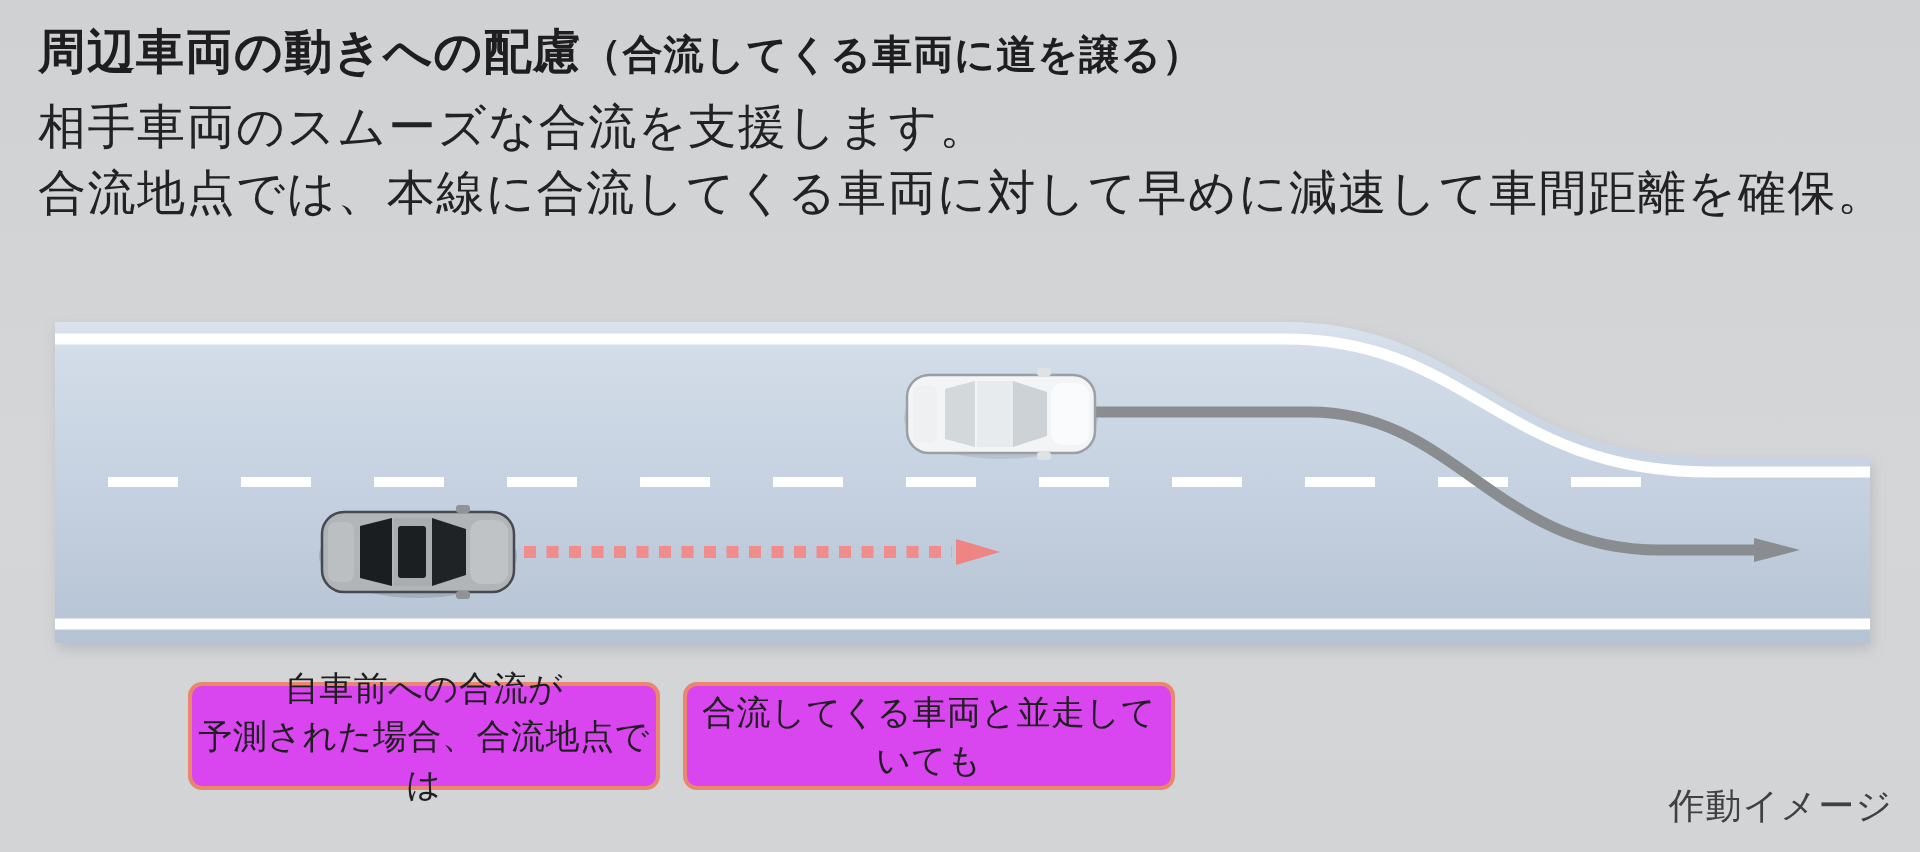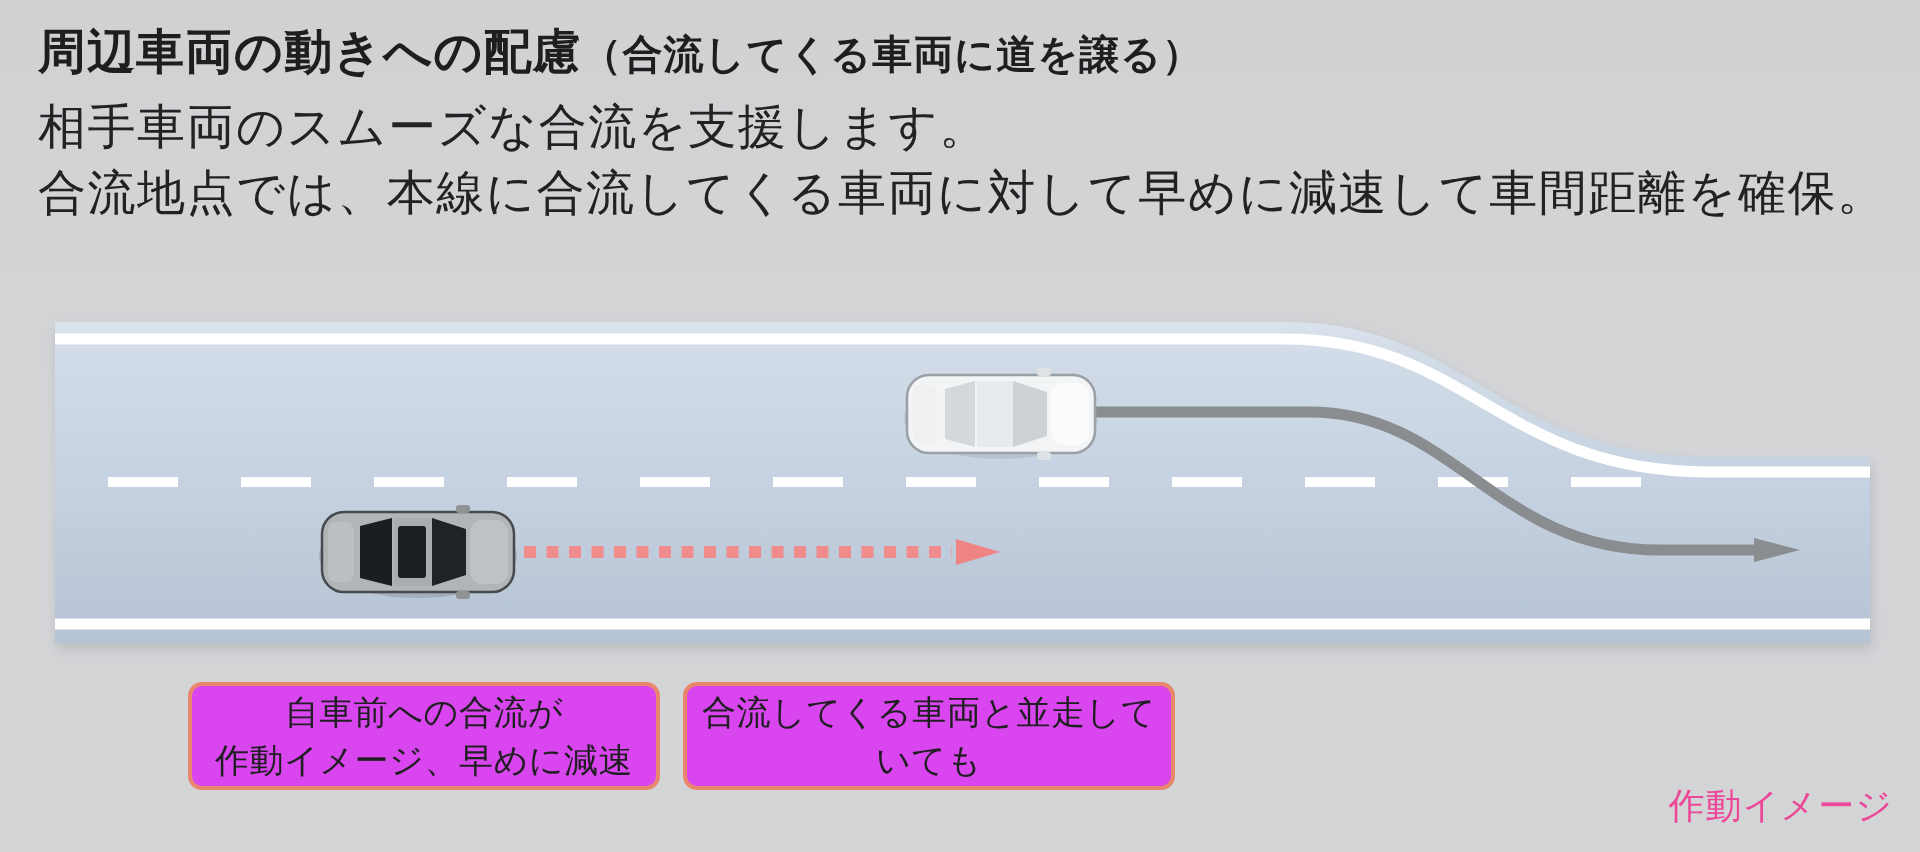--- a/index.html
+++ b/index.html
@@ -20,21 +20,21 @@
   
   .callout{
     position:absolute;box-sizing:border-box;height:108px;
     background:#d946ef;border:4px solid #e8876b;border-radius:14px;
     display:flex;flex-direction:column;justify-content:center;align-items:center;
     font-size:34px;line-height:48px;color:#1f1f21;text-align:center;letter-spacing:0.5px;
   }
   .callout-1{left:188px;top:682px;width:472px;}
   .callout-2{left:683px;top:682px;width:492px;}
   .caption{
-    position:absolute;right:27px;top:782px;font-size:36px;color:#ec4899;letter-spacing:1px;
+    position:absolute;right:27px;top:782px;font-size:36px;color:#404040;letter-spacing:1px;
   }
 </style>
 </head>
 <body>
 
 <div class="stage">
 
   <svg class="diagram" width="1920" height="852" viewBox="0 0 1920 852">
     <defs>
       <linearGradient id="roadGrad" gradientUnits="userSpaceOnUse" x1="0" y1="322" x2="0" y2="643">
@@ -95,21 +95,21 @@
   <div class="copy">
     <div class="headline">
       <span>周辺車両の動きへの配慮</span><span class="paren">（合流してくる車両に道を譲る）</span>
     </div>
     <div class="bodyline">相手車両のスムーズな合流を支援します。</div>
     <div class="bodyline">合流地点では、本線に合流してくる車両に対して早めに減速して車間距離を確保。</div>
   </div>
 
   <div class="callout callout-1">
     <span>自車前への合流が</span>
-    <span>作動イメージ、早めに減速</span>
+    <span>予測された場合、合流地点では</span>
   </div>
   <div class="callout callout-2">
     <span>合流してくる車両と並走していても</span>
   </div>
 
   <div class="caption">作動イメージ</div>
 
 </div>
 
 </body></html>

